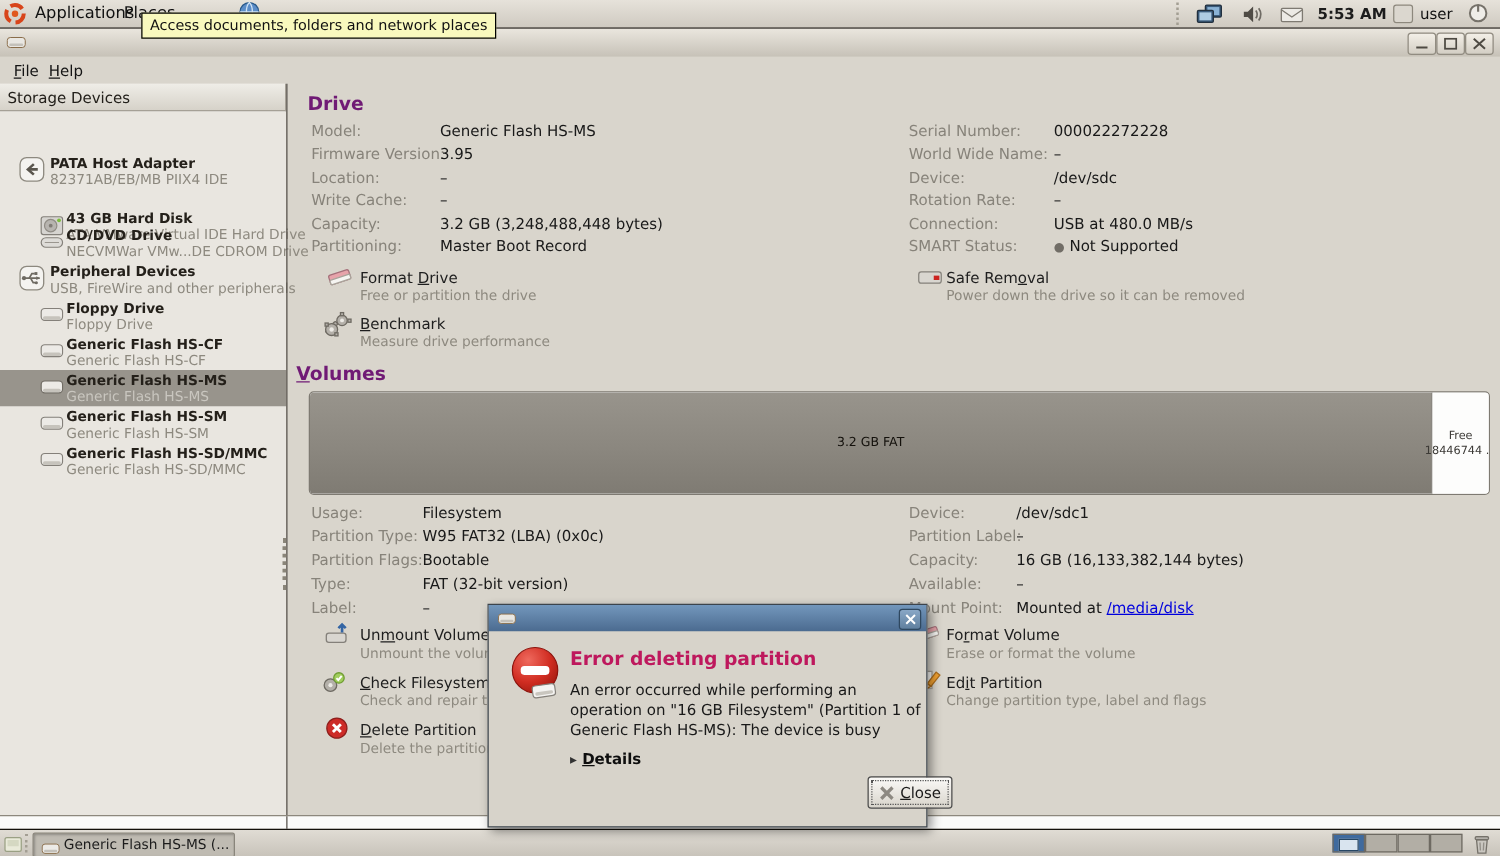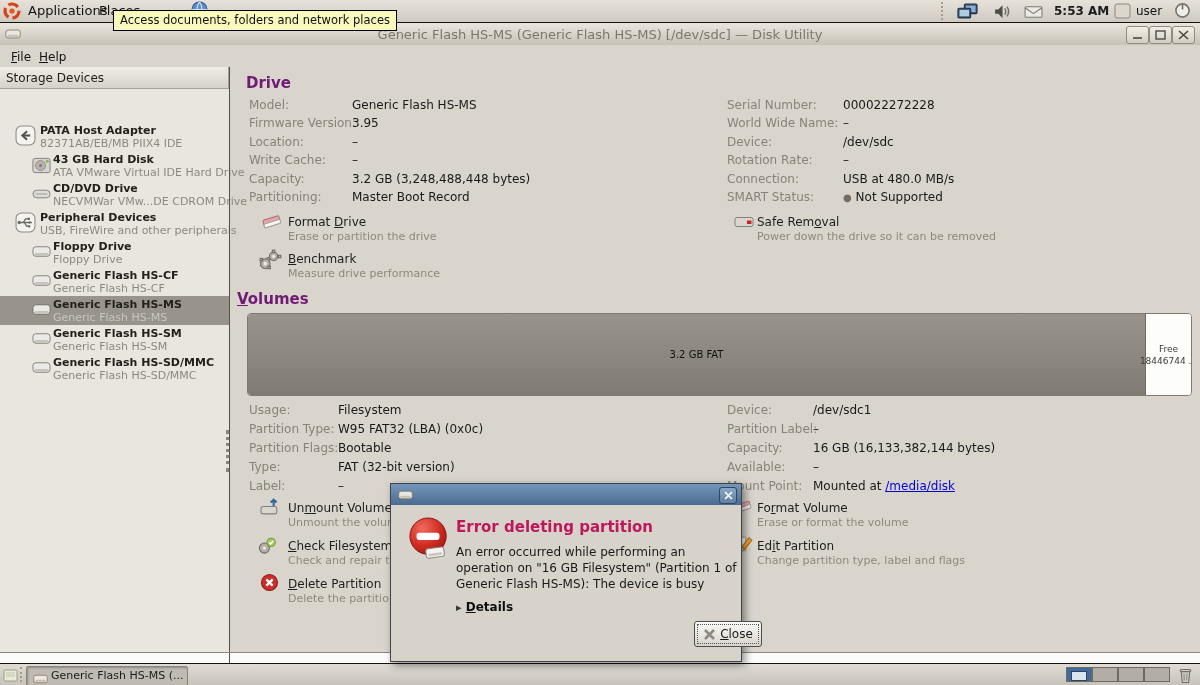--- a/index.html
+++ b/index.html
@@ -131,21 +131,20 @@
 
   <div class="abs tooltip">Access documents, folders and network places</div>
 
   <div class="abs titlebar">
     <div class="abs" style="left:5px;top:3px;">
       <svg width="16" height="14" viewBox="0 0 20 14">
           <rect x="1" y="2" width="18" height="10" rx="3" fill="#e9e7e2" stroke="#8a6d4a"></rect>
           <rect x="3" y="8" width="14" height="2.6" rx="1.3" fill="#c4c1ba"></rect>
         </svg>
     </div>
-    <div class="abs win-title nw">Generic Flash HS-MS (Generic Flash HS-MS) [/dev/sdc] — Disk Utility</div>
     <div class="abs win-btn" style="left:1126px;">
       <svg width="11" height="10" viewBox="0 0 11 10">
           <line x1="1" y1="8" x2="10" y2="8" stroke="#4e4a43" stroke-width="1.6"></line>
         </svg>
     </div>
     <div class="abs win-btn" style="left:1149px;">
       <svg width="11" height="10" viewBox="0 0 11 10">
           <rect x="1" y="1" width="9" height="8" fill="none" stroke="#4e4a43" stroke-width="1.4"></rect>
         </svg>
     </div>
@@ -166,21 +165,21 @@
 
   <div class="abs srow" style="top:122px;">
     <span class="abs l1i"><svg width="21" height="21" viewBox="0 0 20 20">
           <rect x="1" y="1" width="18" height="18" rx="5" fill="#f4f3f0" stroke="#8d897f"></rect>
           <path d="M11.5 6 L7 10 L11.5 14" fill="none" stroke="#5a564e" stroke-width="2"></path>
           <line x1="7" y1="10" x2="14.5" y2="10" stroke="#5a564e" stroke-width="2"></line>
         </svg></span>
     <span class="t l1t">PATA Host Adapter</span>
       <span class="s l1t">82371AB/EB/MB PIIX4 IDE</span>
   </div>
-  <div class="abs srow" style="top:151px;">
+  <div class="abs srow" style="top:166px;">
     <span class="abs l2i"><svg width="19" height="17" viewBox="0 0 20 17">
           <rect x="1" y="1" width="18" height="15" rx="2" fill="#d6d4d0" stroke="#84807a"></rect>
           <circle cx="9" cy="8.5" r="5.2" fill="#b7b4af" stroke="#908c85"></circle>
           <circle cx="9" cy="8.5" r="1.6" fill="#807c75"></circle>
           <circle cx="16" cy="4" r="1.6" fill="#7fbf3f"></circle>
         </svg></span>
     <span class="t l2t">43 GB Hard Disk</span>
       <span class="s l2t">ATA VMware Virtual IDE Hard Drive</span>
   </div>
   <div class="abs srow" style="top:180px;">
@@ -277,21 +276,21 @@
   <div class="abs k nw" style="left:727px;top:190px;">SMART Status:</div>
   <div class="abs v nw" style="left:843px;top:190px;"><span style="color:#716d66;font-size:10px;">●</span> <span>Not Supported</span></div>
 
   <div class="abs" style="left:260px;top:212px;"><svg width="23" height="19" viewBox="0 0 22 17">
         <g transform="rotate(-18 11 8)">
           <rect x="3" y="5" width="16" height="7.5" rx="1.5" fill="#e7a3aa" stroke="#a5707a"></rect>
           <rect x="3" y="8.8" width="16" height="3.7" rx="1" fill="#f6f5f2" stroke="#a9a49b"></rect>
         </g>
       </svg></div>
   <div class="abs act-label nw" style="left:288px;top:215px;">Format <u>D</u>rive</div>
-  <div class="abs act-desc nw" style="left:288px;top:230px;">Erase or partition the drive</div>
+  <div class="abs act-desc nw" style="left:288px;top:230px;">Free or partition the drive</div>
 
   <div class="abs" style="left:258px;top:249px;"><svg width="25" height="23" viewBox="0 0 24 22">
         <g fill="#b4b0a9" stroke="#6e6a62">
           <rect x="5.5" y="7" width="3" height="11" rx="1" transform="rotate(45 7 12.5)"></rect>
           <circle cx="7" cy="14" r="4.6"></circle>
           <circle cx="15" cy="7" r="4"></circle>
         </g>
         <circle cx="7" cy="14" r="1.7" fill="#eceae5"></circle>
         <circle cx="15" cy="7" r="1.5" fill="#eceae5"></circle>
         <rect x="13.8" y="1" width="2.4" height="2.4" fill="#b4b0a9" stroke="#6e6a62"></rect>

